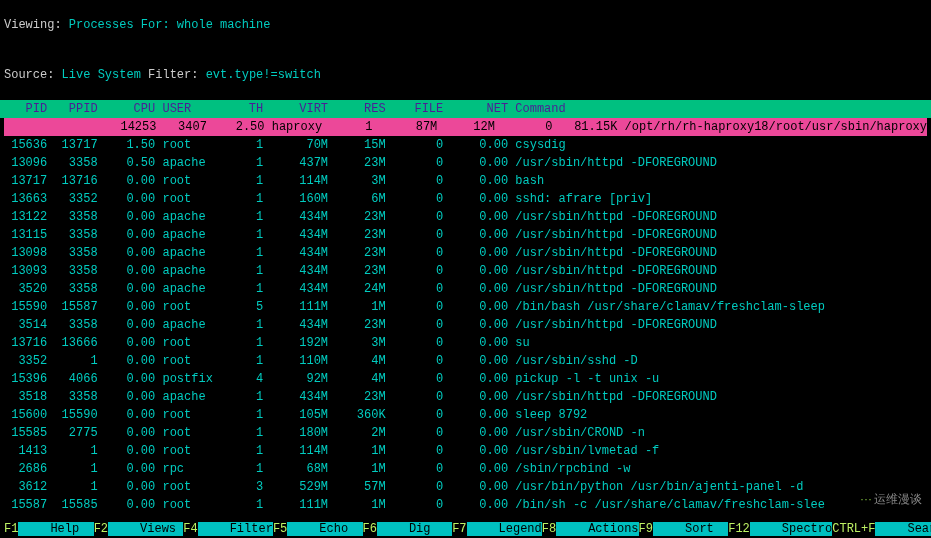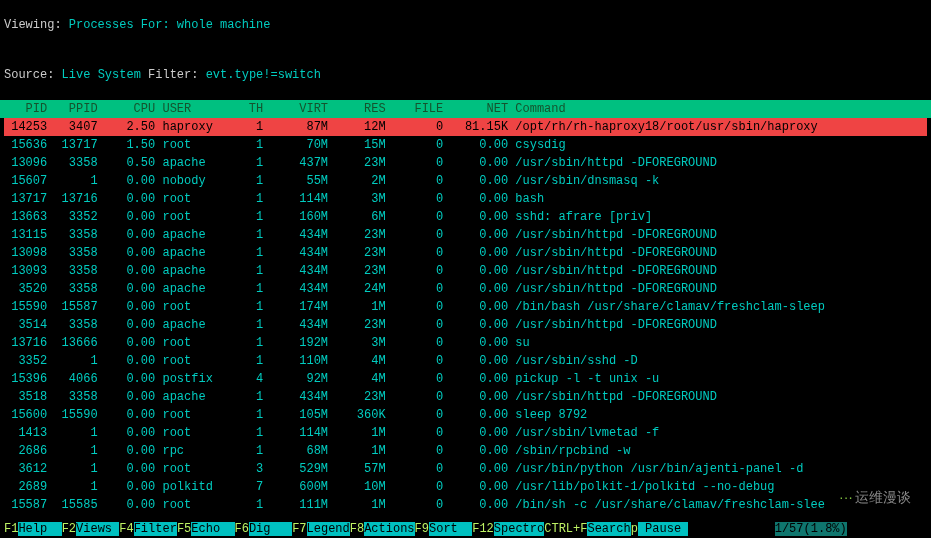--- a/index.html
+++ b/index.html
@@ -12,80 +12,80 @@
   height: 538px;
   overflow: hidden;
   position: relative;
   line-height: 1.5;
 }
 .info-line { padding: 16px 4px; white-space: pre; }
 .label { color: #ccc; }
 .value { color: #00ccc0; }
 .header-row {
   background: #00c080;
-  color: #14532d;
+  color: #4c1d95;
   white-space: pre;
   padding: 0 4px;
 }
 .table { padding: 0 4px; }
 .row { white-space: pre; }
-.row.selected { background: #ef4444; color: #000; }
+.row.selected { background: #ec4899; color: #000; text-align: right; }
 .footer {
   position: absolute;
   bottom: 0;
   left: 0;
   right: 0;
   white-space: pre;
   padding: 0 4px;
   color: #ccc;
 }
 .fkey { color: #bef264; }
-.flabel { background: #00c0c0; color: #000; }
+.flabel { background: #00c0c0; color: #000; padding-left: 32px; }
 .footer-status { background: #0f766e; color: #000; margin-top: 44px; }
 .watermark {
   position: absolute;
-  right: 20px;
+  right: 9px;
   bottom: 30px;
-  font-size: 14px;
+  font-size: 12px;
   color: #888;
   font-family: sans-serif;
 }
 .watermark::before {
   content: '···';
   color: #7fbf3f;
   margin-right: 2px;
 }
 </style>
 </head>
 <body>
 
 <div class="info-line"><span class="label">Viewing:</span><span class="value"> Processes For: whole machine</span></div>
 <div class="info-line"><span class="label">Source:</span><span class="value"> Live System </span><span class="label">Filter:</span><span class="value"> evt.type!=switch</span></div>
 
 <div class="header-row" id="header-row">   PID   PPID     CPU USER        TH     VIRT     RES    FILE      NET Command</div>
 <div class="table" id="table-body">
     <div class="row selected"> 14253   3407    2.50 haproxy      1      87M     12M       0   81.15K /opt/rh/rh-haproxy18/root/usr/sbin/haproxy</div>
     <div class="row"> 15636  13717    1.50 root         1      70M     15M       0     0.00 csysdig</div>
     <div class="row"> 13096   3358    0.50 apache       1     437M     23M       0     0.00 /usr/sbin/httpd -DFOREGROUND</div>
-    <div class="row"> 15607      1    0.00 nobody       1      55M      2M       0     0.00 /usr/sbin/dnsmasq -k</div>
     <div class="row"> 13717  13716    0.00 root         1     114M      3M       0     0.00 bash</div>
     <div class="row"> 13663   3352    0.00 root         1     160M      6M       0     0.00 sshd: afrare [priv]</div>
+    <div class="row"> 13122   3358    0.00 apache       1     434M     23M       0     0.00 /usr/sbin/httpd -DFOREGROUND</div>
     <div class="row"> 13115   3358    0.00 apache       1     434M     23M       0     0.00 /usr/sbin/httpd -DFOREGROUND</div>
     <div class="row"> 13098   3358    0.00 apache       1     434M     23M       0     0.00 /usr/sbin/httpd -DFOREGROUND</div>
     <div class="row"> 13093   3358    0.00 apache       1     434M     23M       0     0.00 /usr/sbin/httpd -DFOREGROUND</div>
     <div class="row">  3520   3358    0.00 apache       1     434M     24M       0     0.00 /usr/sbin/httpd -DFOREGROUND</div>
-    <div class="row"> 15590  15587    0.00 root         1     174M      1M       0     0.00 /bin/bash /usr/share/clamav/freshclam-sleep</div>
+    <div class="row"> 15590  15587    0.00 root         5     111M      1M       0     0.00 /bin/bash /usr/share/clamav/freshclam-sleep</div>
     <div class="row">  3514   3358    0.00 apache       1     434M     23M       0     0.00 /usr/sbin/httpd -DFOREGROUND</div>
     <div class="row"> 13716  13666    0.00 root         1     192M      3M       0     0.00 su</div>
     <div class="row">  3352      1    0.00 root         1     110M      4M       0     0.00 /usr/sbin/sshd -D</div>
     <div class="row"> 15396   4066    0.00 postfix      4      92M      4M       0     0.00 pickup -l -t unix -u</div>
     <div class="row">  3518   3358    0.00 apache       1     434M     23M       0     0.00 /usr/sbin/httpd -DFOREGROUND</div>
     <div class="row"> 15600  15590    0.00 root         1     105M    360K       0     0.00 sleep 8792</div>
+    <div class="row"> 15585   2775    0.00 root         1     180M      2M       0     0.00 /usr/sbin/CROND -n</div>
     <div class="row">  1413      1    0.00 root         1     114M      1M       0     0.00 /usr/sbin/lvmetad -f</div>
     <div class="row">  2686      1    0.00 rpc          1      68M      1M       0     0.00 /sbin/rpcbind -w</div>
     <div class="row">  3612      1    0.00 root         3     529M     57M       0     0.00 /usr/bin/python /usr/bin/ajenti-panel -d</div>
-    <div class="row">  2689      1    0.00 polkitd      7     600M     10M       0     0.00 /usr/lib/polkit-1/polkitd --no-debug</div>
     <div class="row"> 15587  15585    0.00 root         1     111M      1M       0     0.00 /bin/sh -c /usr/share/clamav/freshclam-slee</div>
   </div>
 
 <div class="footer" id="footer-bar"><span class="fkey">F1</span><span class="flabel">Help  </span><span class="fkey">F2</span><span class="flabel">Views </span><span class="fkey">F4</span><span class="flabel">Filter</span><span class="fkey">F5</span><span class="flabel">Echo  </span><span class="fkey">F6</span><span class="flabel">Dig   </span><span class="fkey">F7</span><span class="flabel">Legend</span><span class="fkey">F8</span><span class="flabel">Actions</span><span class="fkey">F9</span><span class="flabel">Sort  </span><span class="fkey">F12</span><span class="flabel">Spectro</span><span class="fkey">CTRL+F</span><span class="flabel">Search</span><span class="fkey">p</span><span class="flabel"> Pause </span><span>            </span><span class="footer-status">1/57(1.8%)</span></div>
 
 <div class="watermark">运维漫谈</div>
 
 </body></html>

